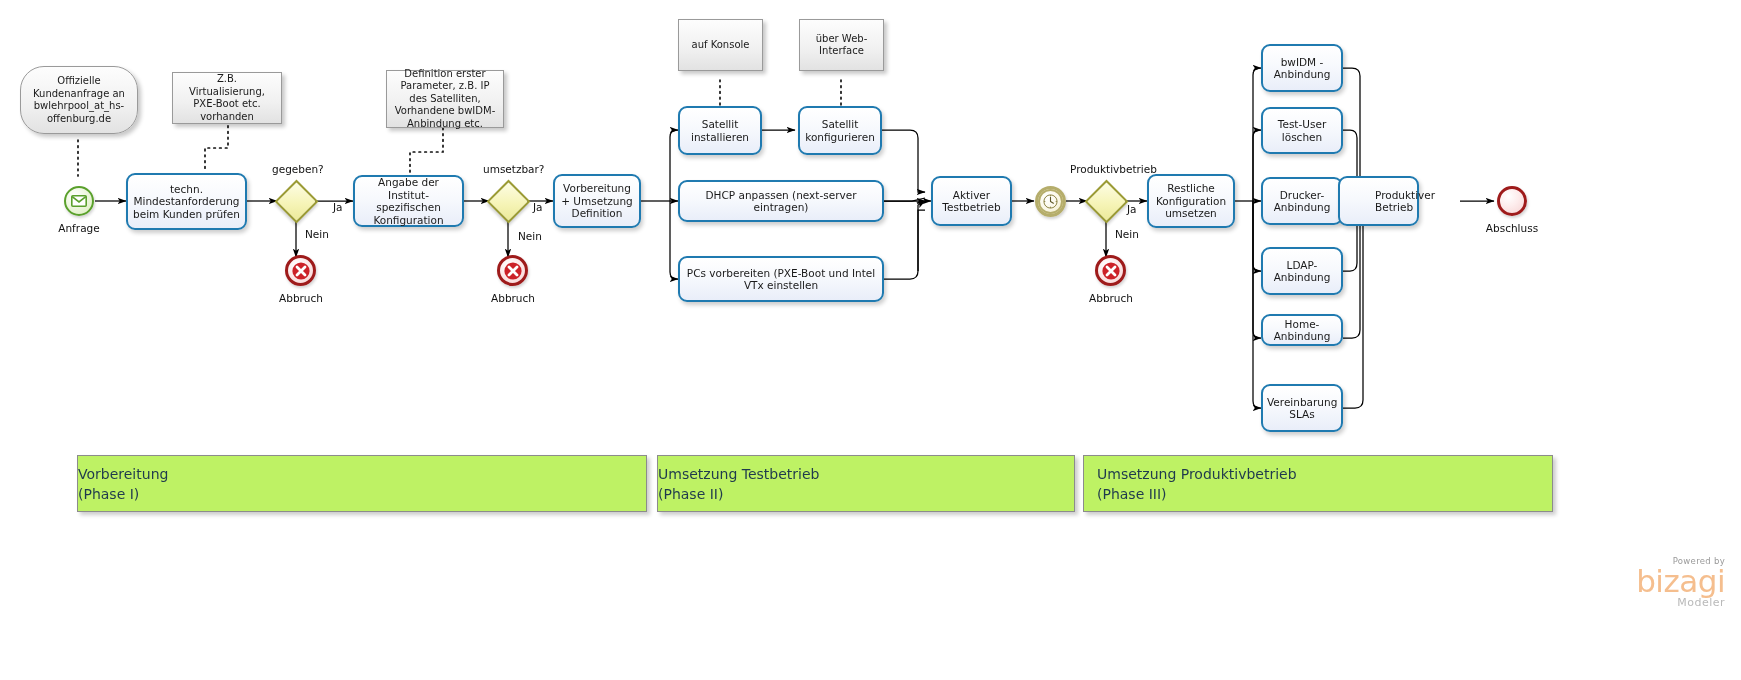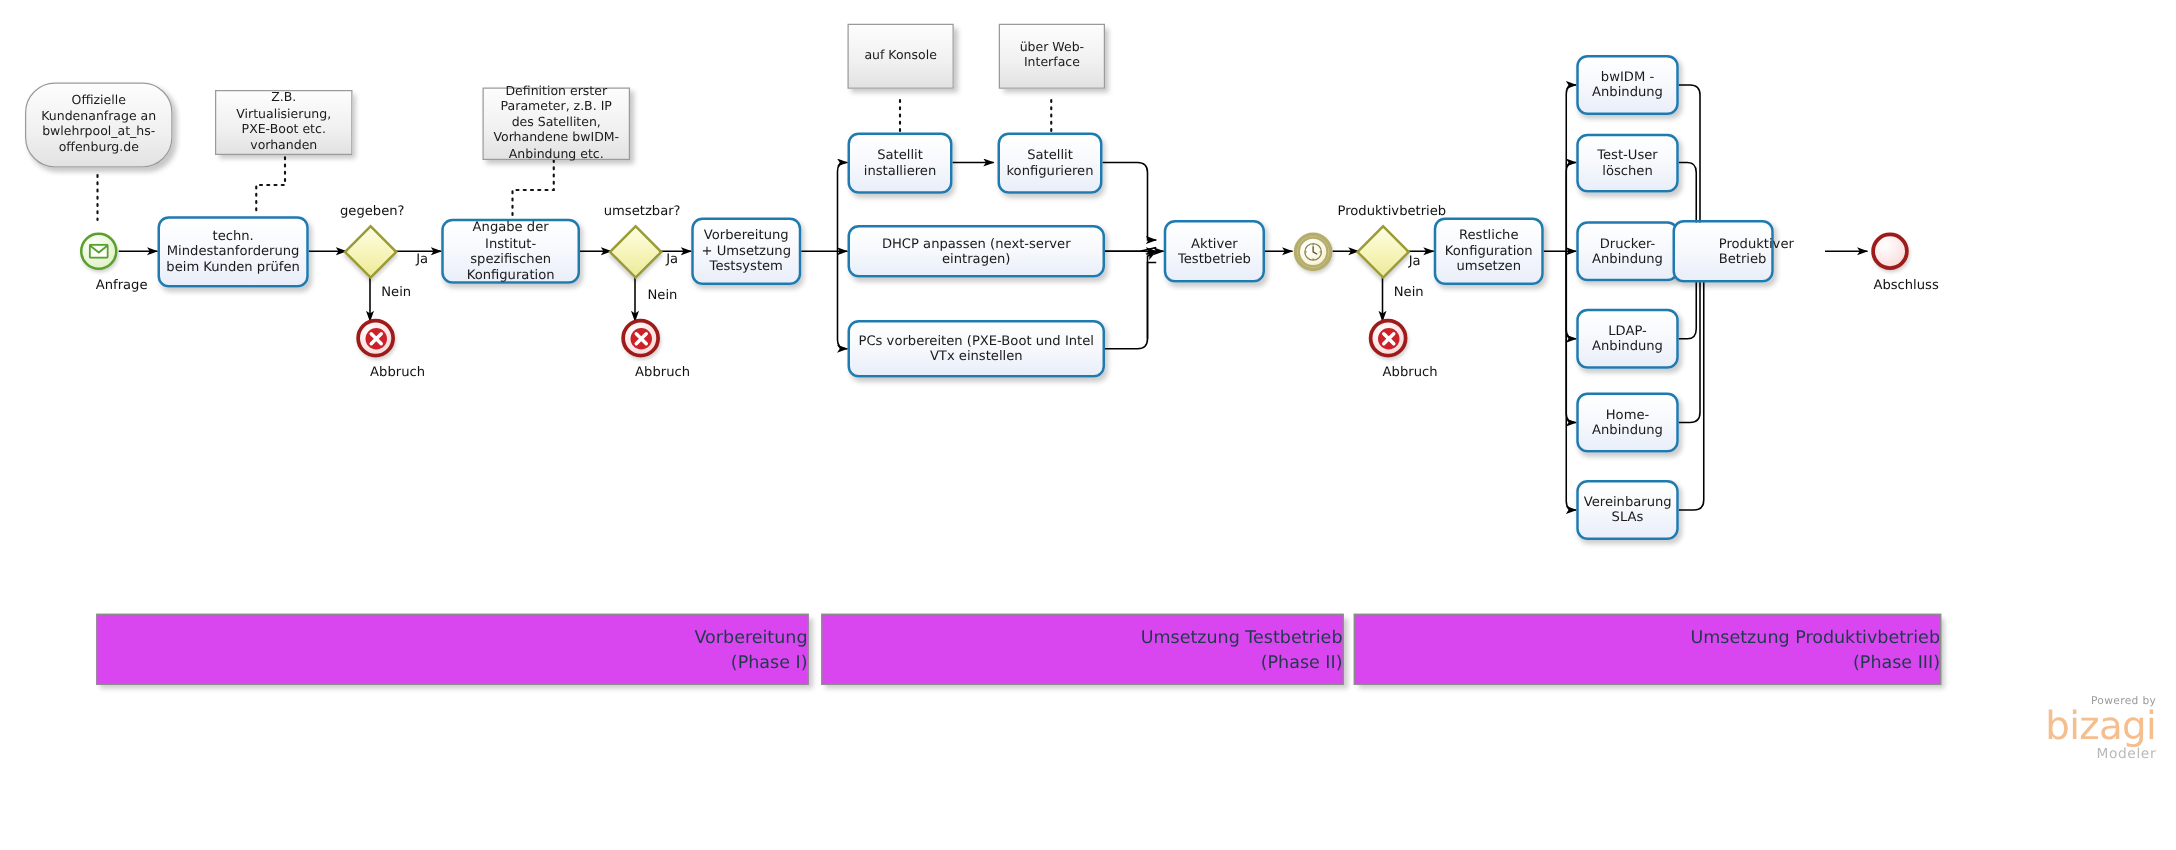--- a/index.html
+++ b/index.html
@@ -70,30 +70,29 @@
   }
   .ev-timer .inner{
     width:21px;height:21px;border-radius:50%;
     border:2px solid #b5ad6b;
     background:radial-gradient(circle at 35% 30%,#ffffff 0%,#faf7e6 60%,#efeac3 100%);
     display:flex;align-items:center;justify-content:center;
   }
 
   
   .lbl{position:absolute;font-size:10.5px;color:#111;white-space:nowrap;text-align:center;}
-  .lbl-c{position:absolute;font-size:10.5px;color:#111;white-space:nowrap;text-align:right;}
+  .lbl-c{position:absolute;font-size:10.5px;color:#111;white-space:nowrap;text-align:center;}
 
   
   .phase{
-    position:absolute;border:1px solid #8c8c8c;background:#d946ef;
+    position:absolute;border:1px solid #8c8c8c;background:#bef264;
     box-shadow:3px 3px 4px rgba(0,0,0,.20);
-    display:flex;align-items:flex-end;justify-content:center;flex-direction:column;
+    display:flex;align-items:flex-start;justify-content:center;flex-direction:column;
     font-family:"DejaVu Sans", sans-serif;color:#1f3a4d;font-size:14px;line-height:20px;
     box-sizing:border-box;
-    margin-top:36px;
   }
 
   
   .logo{position:absolute;text-align:right;}
   .logo .pw{font-size:8.5px;color:#9a9a9a;letter-spacing:.3px;}
   .logo .bz{font-size:31px;color:#f5be8e;line-height:30px;font-weight:400;letter-spacing:-.5px;}
   .logo .md{font-size:11px;color:#b9b9b9;letter-spacing:.5px;}
 
   svg.wires{position:absolute;left:0;top:0;width:1741px;height:680px;pointer-events:none;}
 </style>
@@ -238,21 +237,21 @@
 
   <div class="node ev ev-term" style="left:497px;top:255px;">
     <svg width="18" height="18" viewBox="0 0 18 18">
       <circle cx="9" cy="9" r="8.6" fill="#cc2128"></circle>
       <path d="M5,5 L13,13 M13,5 L5,13" stroke="#ffffff" stroke-width="2.8" stroke-linecap="round"></path>
     </svg>
   </div>
   <div class="lbl-c" style="left:474px;top:292px;width:78px;">Abbruch</div>
 
   <div class="node task" style="left:553px;top:174px;width:88px;height:54px;">
-    <span>Vorbereitung + Umsetzung Testsystem</span>
+    <span>Vorbereitung + Umsetzung Definition</span>
   </div>
 
   <div class="node task" style="left:678px;top:106px;width:84px;height:49px;">
     <span>Satellit installieren</span>
   </div>
 
   <div class="node task" style="left:798px;top:106px;width:84px;height:49px;">
     <span>Satellit konfigurieren</span>
   </div>
 
@@ -302,21 +301,21 @@
   </div>
   <div class="node task" style="left:1261px;top:107px;width:82px;height:47px;">
     <span>Test-User löschen</span>
   </div>
   <div class="node task" style="left:1261px;top:177px;width:82px;height:48px;">
     <span>Drucker-Anbindung</span>
   </div>
   <div class="node task" style="left:1261px;top:247px;width:82px;height:48px;">
     <span>LDAP-Anbindung</span>
   </div>
-  <div class="node task" style="left:1261px;top:314px;width:82px;height:48px;">
+  <div class="node task" style="left:1261px;top:314px;width:82px;height:32px;">
     <span>Home-Anbindung</span>
   </div>
   <div class="node task" style="left:1261px;top:384px;width:82px;height:48px;">
     <span>Vereinbarung SLAs</span>
   </div>
 
   <div class="node task" style="left:1338px;top:176px;width:81px;height:50px;padding-left:35px;">
     <span>Produktiver Betrieb</span>
   </div>
 

